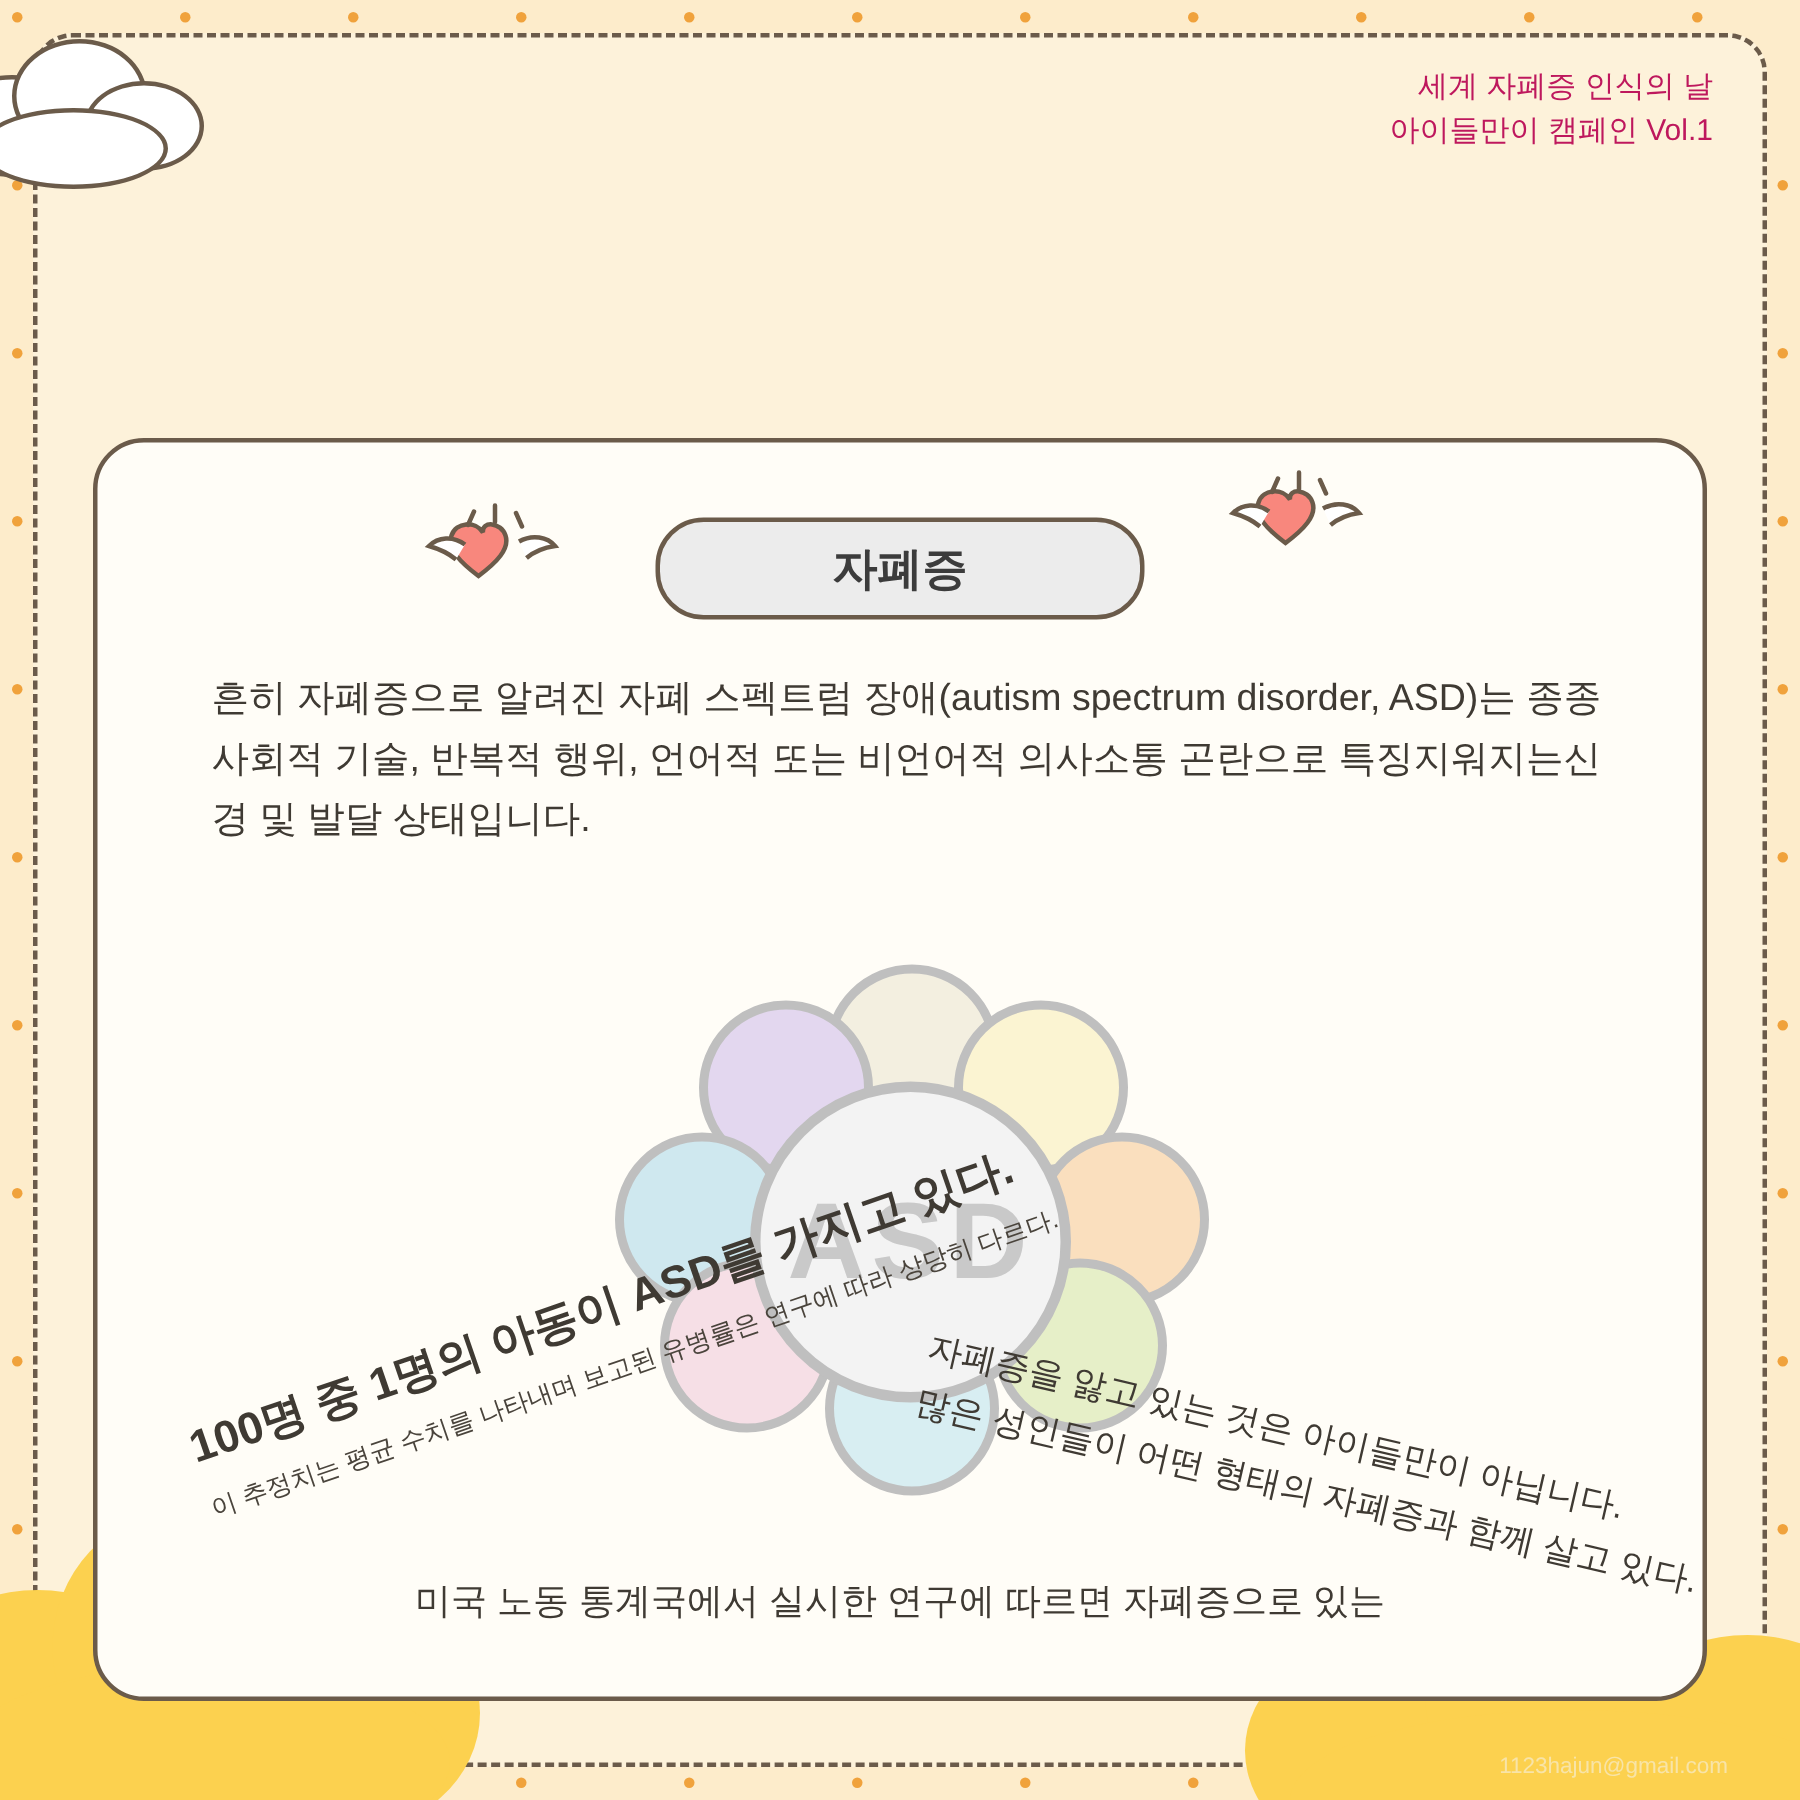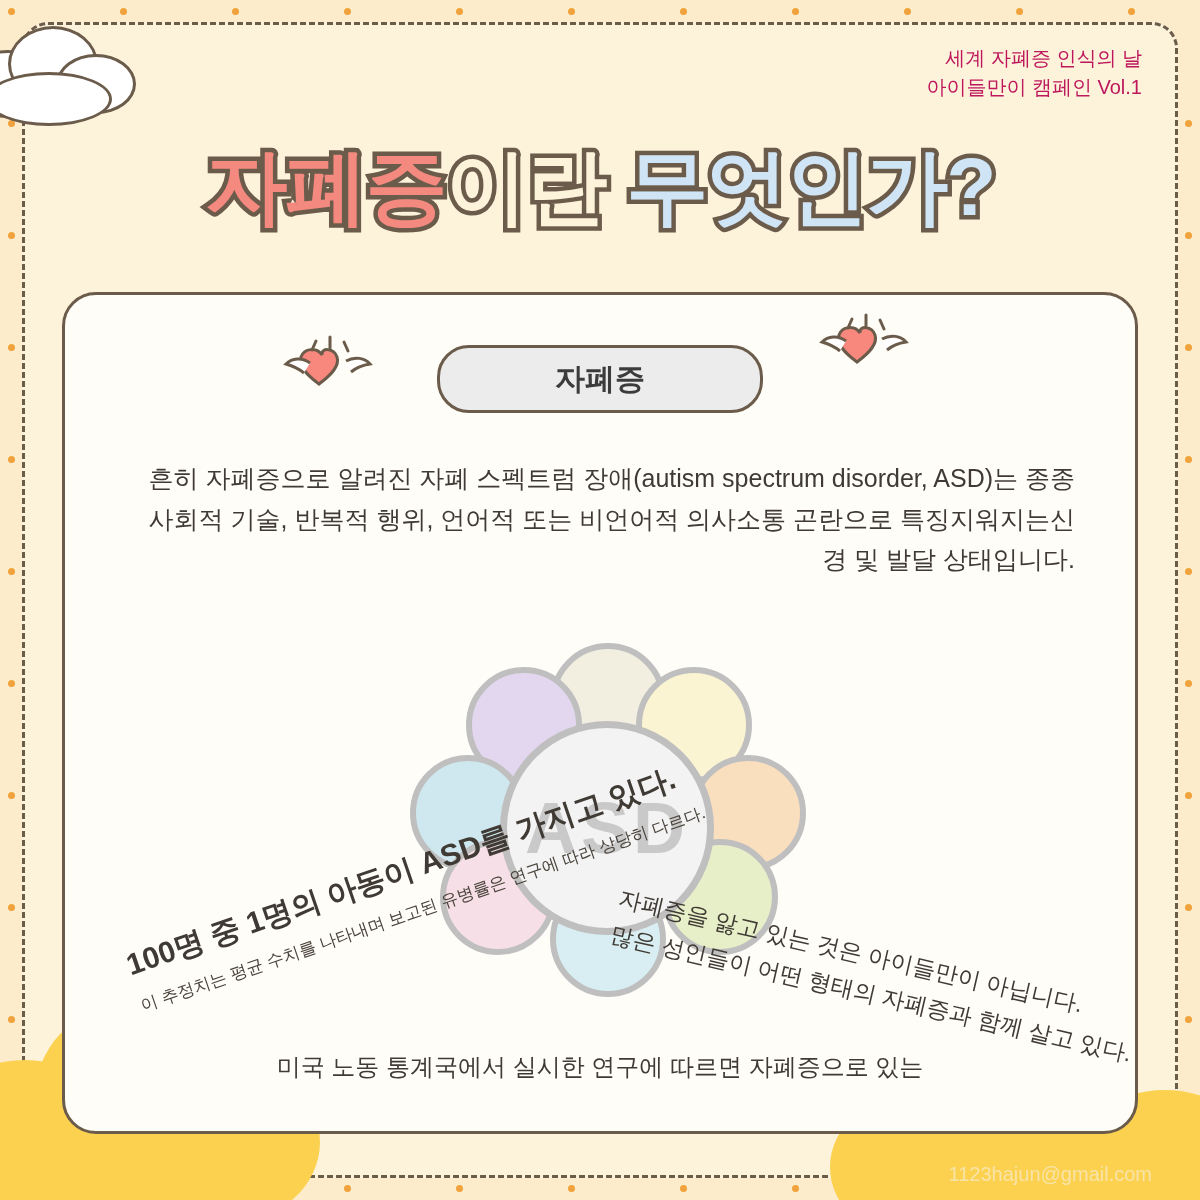--- a/index.html
+++ b/index.html
@@ -96,22 +96,22 @@
   }
 
   
   .heart{position:absolute;width:120px;height:80px;}
   .heart-left{left:215px;top:38px;}
   .heart-right{right:215px;top:10px;}
 
   
   .desc{
     position:absolute;left:76px;right:60px;top:150px;
-    text-align:right;
-    font-size:25px;color:#3f3a33;line-height:1.62;margin-top:13px;
+    text-align:left;
+    font-size:25px;color:#3f3a33;line-height:1.62;
   }
 
   
   .flower{
     position:absolute;left:50%;top:348px;transform:translateX(-50%);
     width:400px;height:360px;
   }
   .petal{position:absolute;border-radius:50%;border:6px solid #bfbfbf;}
   .core{
     position:absolute;left:100px;top:78px;width:200px;height:200px;
@@ -140,21 +140,21 @@
   
   .stat-bottom{
     position:absolute;left:0;right:0;bottom:48px;text-align:center;
   }
   .stat-bottom .b1{font-size:24px;color:#3f3a33;}
   .stat-bottom .b2{font-size:29px;font-weight:bold;color:#3f3a33;margin-top:14px;}
 
   
   .email{
     position:absolute;right:48px;bottom:14px;
-    font-size:20px;color:#f8e4a8;
+    font-size:15px;color:#f8e4a8;
   }
 </style>
 </head>
 <body>
 
 <div class="bg">
 
   <div class="bg-inner"></div>
 
   <div class="dot-ring">
@@ -221,23 +221,20 @@
     <div class="ycloud" style="left:240px;top:60px;width:190px;height:155px;"></div>
     <div class="ycloud" style="left:30px;top:110px;width:380px;height:120px;"></div>
   </div>
 
 
   <div class="campaign">
     <div>세계 자폐증 인식의 날</div>
     <div>아이들만이 캠페인 Vol.1</div>
   </div>
 
-  <div class="title">
-    <span class="t-red">자폐증</span><span class="t-cream">이란</span> <span class="t-blue">무엇인가?</span>
-  </div>
 
   <div class="card">
 
     <div class="heart heart-left">
       <svg width="120" height="80" viewBox="0 0 120 80" aria-hidden="true">
         <path d="M42 22c-5-8-18-7-21 2-3 9 6 18 18 27 12-9 21-18 18-27-3-9-16-10-15-2z" fill="#f8877d" stroke="#6b5b4a" stroke-width="3"></path>
         <path d="M30 30c-8-6-18-5-24 1 7 2 12 4 18 9" fill="#fff" stroke="#6b5b4a" stroke-width="3"></path>
         <path d="M66 28c9-5 19-3 24 3-7 1-13 3-19 8" fill="#fff" stroke="#6b5b4a" stroke-width="3"></path>
         <path d="M36 8l-4 9M50 4l0 11M64 9l4 9" stroke="#6b5b4a" stroke-width="3" stroke-linecap="round"></path>
       </svg>

